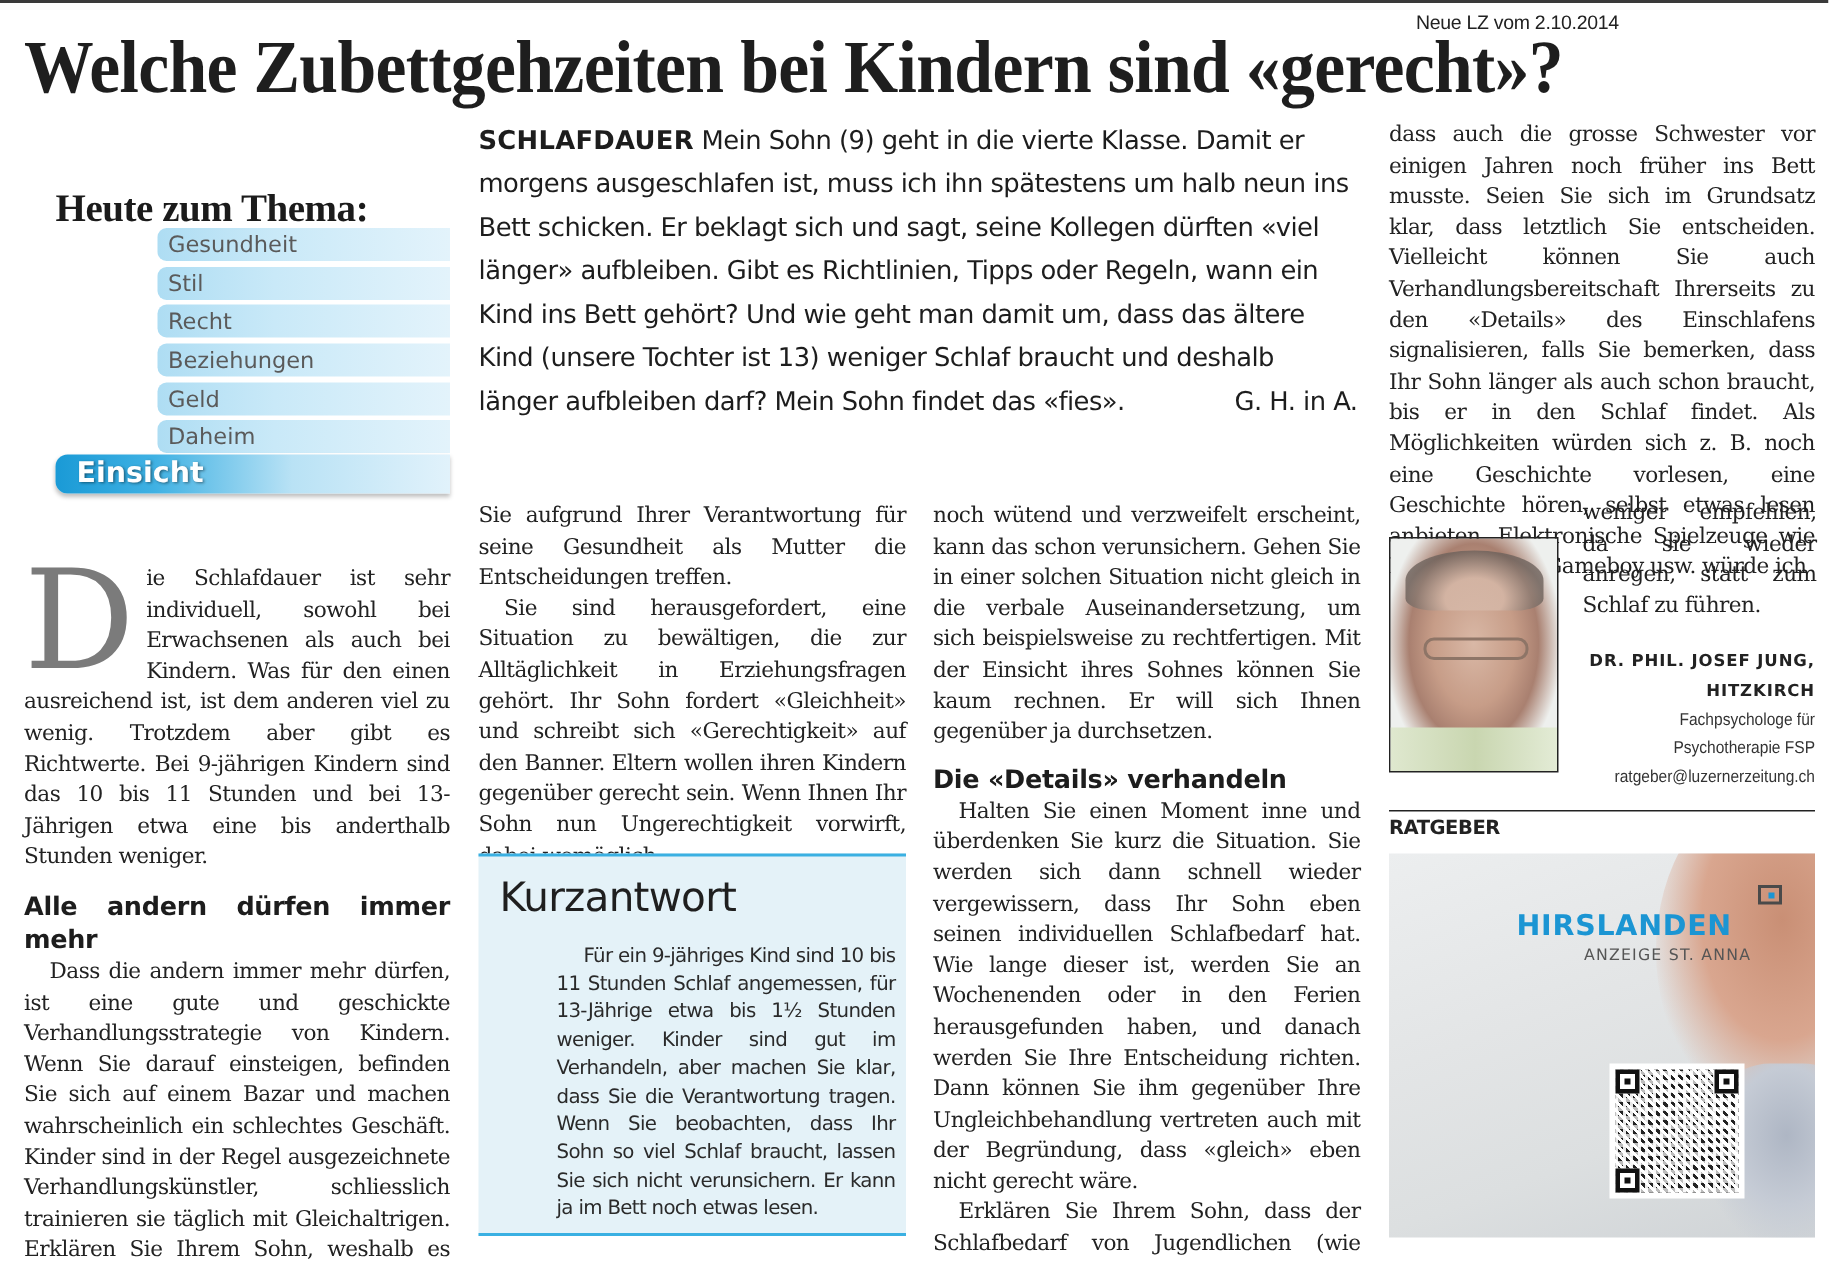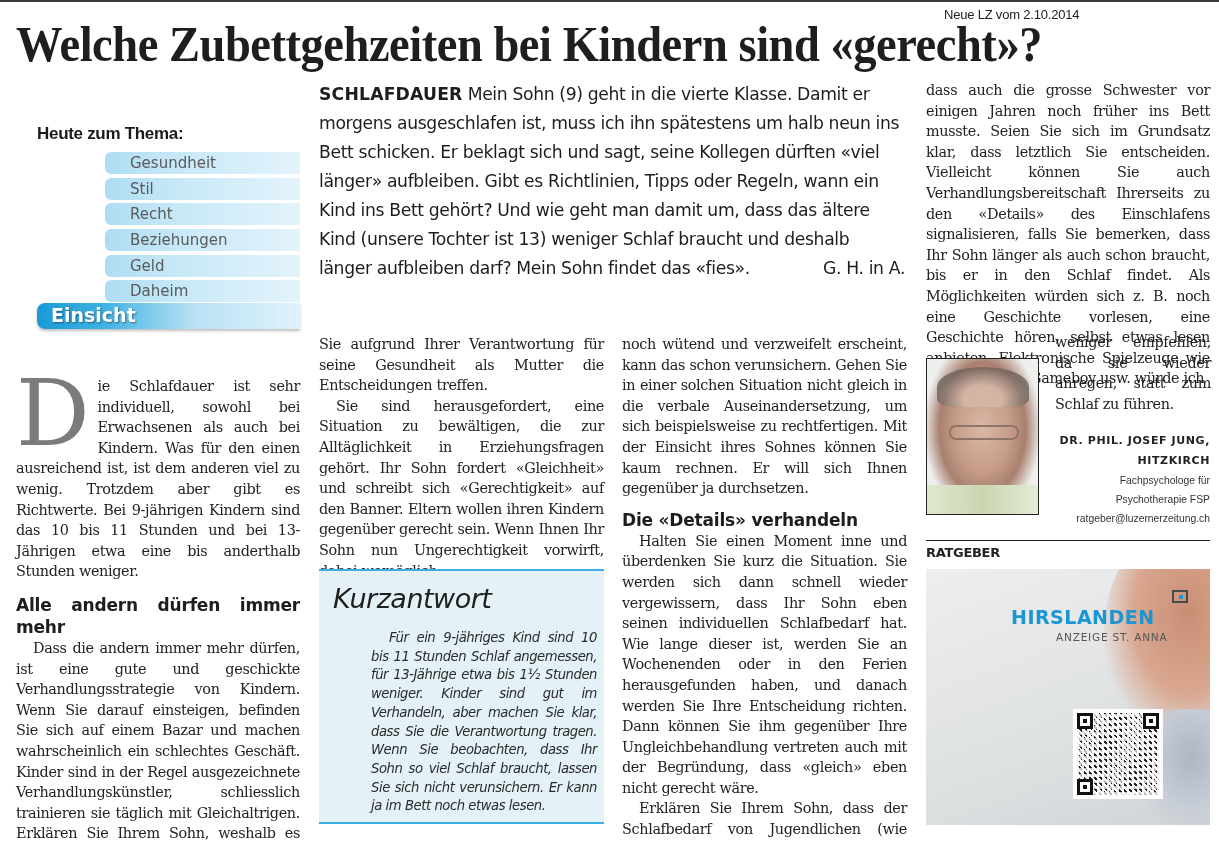--- a/index.html
+++ b/index.html
@@ -6,24 +6,24 @@
   html, body { width: 1219px; height: 842px; background: #ffffff; overflow: hidden; }
   body { position: relative; font-family: "DejaVu Serif", serif; color: #231f20; }
 
   .top-rule { position: absolute; left: 0; top: 0; width: 1219px; height: 2px; background: #3a3a3a; }
   .source-note { position: absolute; left: 944px; top: 7px; font-family: "Liberation Sans", sans-serif; font-size: 13px; color: #222; letter-spacing: -0.2px; }
   .headline { position: absolute; left: 16px; top: 14px; width: 1200px; font-family: "Liberation Serif", serif; font-size: 50px; line-height: 60px; color: #1e1e1e; letter-spacing: -0.5px; transform: scaleX(0.93); transform-origin: left top; white-space: nowrap; }
 
   
   .rubric { position: absolute; left: 0; top: 78px; width: 310px; height: 270px; }
   .ratgeber { position: absolute; left: 80px; top: 2px; font-family: "DejaVu Sans", sans-serif; font-size: 28px; color: #16a1dc; letter-spacing: 1px; }
-  .heute { position: absolute; left: 37px; top: 46px; font-family: Liberation Sans, sans-serif; font-weight: bold; font-size: 17px; color: #1b1b1b; letter-spacing: -0.3px; }
+  .heute { position: absolute; left: 37px; top: 46px; font-family: Liberation Serif, serif; font-weight: bold; font-size: 26px; color: #1b1b1b; letter-spacing: -0.3px; }
   .topic { position: absolute; left: 105px; width: 195px; height: 22px; border-radius: 6px 0 0 6px;
            background: linear-gradient(to right, #aeddf3 0%, #c9e9f8 40%, #e3f3fb 100%);
-           font-family: "DejaVu Sans", sans-serif; font-size: 15px; color: #5a5a5a; padding-left: 25px; line-height: 22px; }
+           font-family: "DejaVu Sans", sans-serif; font-size: 15px; color: #5a5a5a; padding-left: 7px; line-height: 22px; }
   .topic.active { left: 37px; width: 263px; height: 26px; border-radius: 8px 0 0 8px;
            background: linear-gradient(to right, #1a9ad6 0%, #3fb1e3 25%, #b9e2f5 60%, #e1f2fb 100%);
            box-shadow: 0 2px 3px rgba(0,0,0,0.25);
            font-weight: bold; font-size: 19px; color: #ffffff; line-height: 25px; padding-left: 14px;
            text-shadow: 1px 1px 2px rgba(0,0,0,0.45); }
 
   
   .question { position: absolute; left: 319px; top: 80px; width: 586px; font-family: "DejaVu Sans", sans-serif; font-size: 17.2px; line-height: 29px; color: #1d1d1d; text-align: left; letter-spacing: -0.35px; }
   .question .kw { font-weight: bold; letter-spacing: 0.2px; }
   .question .sig { position: absolute; right: 0; bottom: 0; }
@@ -34,21 +34,21 @@
   .col p.ind { text-indent: 17px; }
   .subhead { font-family: "DejaVu Sans", sans-serif; font-weight: bold; font-size: 17px; color: #1d1d1d; letter-spacing: -0.2px; line-height: 22px; }
 
   .col1 { left: 16px; top: 376px; width: 284px; }
   .dropcap { float: left; font-family: "DejaVu Serif", serif; font-size: 92px; line-height: 68px; color: #7b7b7b; margin: 4px 8px 0 0; height: 72px; }
   .col2 { left: 319px; top: 334px; width: 285px; }
   .col3 { left: 622px; top: 334px; width: 285px; }
   .col4 { left: 926px; top: 80px; width: 284px; }
 
   
-  .kurz { position: absolute; left: 319px; top: 569px; width: 285px; height: 255px; background: #e4f2f8; border-top: 2px solid #3ab0e2; border-bottom: 2px solid #3ab0e2; font-style: italic; }
+  .kurz { position: absolute; left: 319px; top: 569px; width: 285px; height: 255px; background: #e4f2f8; border-top: 2px solid #3ab0e2; border-bottom: 2px solid #3ab0e2; }
   .kurz-title { position: absolute; left: 14px; top: 12px; font-family: "DejaVu Sans", sans-serif; font-size: 27px; color: #1f1f1f; letter-spacing: -0.5px; }
   .kurz-body { position: absolute; left: 52px; top: 58px; width: 226px; font-family: "DejaVu Sans", sans-serif; font-size: 13.2px; line-height: 18.7px; color: #2a2a2a; text-align: justify; letter-spacing: -0.45px; text-indent: 18px; }
 
   
   .portrait { position: absolute; left: 926px; top: 358px; width: 113px; height: 157px; border: 1px solid #222; overflow: hidden;
               background: radial-gradient(ellipse at 50% 45%, #d9b8a6 0%, #c79d88 35%, #a98070 55%, #eef0ee 75%); }
   .portrait .hair { position: absolute; left: 10px; top: 8px; width: 92px; height: 40px; border-radius: 50% 50% 20% 20%; background: radial-gradient(ellipse at 50% 80%, #d6b9a9 30%, #6d625c 70%); opacity: 0.8; }
   .portrait .glasses { position: absolute; left: 22px; top: 66px; width: 70px; height: 15px; border: 2px solid #8e7567; border-radius: 7px; }
   .portrait .shirt { position: absolute; left: 0; top: 126px; width: 113px; height: 31px; background: linear-gradient(to right, #dfe8cf, #c9d6b0, #e4ecd7); }
   .col4b { position: absolute; left: 1055px; top: 332px; width: 156px; font-family: "DejaVu Serif", serif; font-size: 14.4px; line-height: 20.6px; color: #222; text-align: justify; letter-spacing: -0.35px; }

